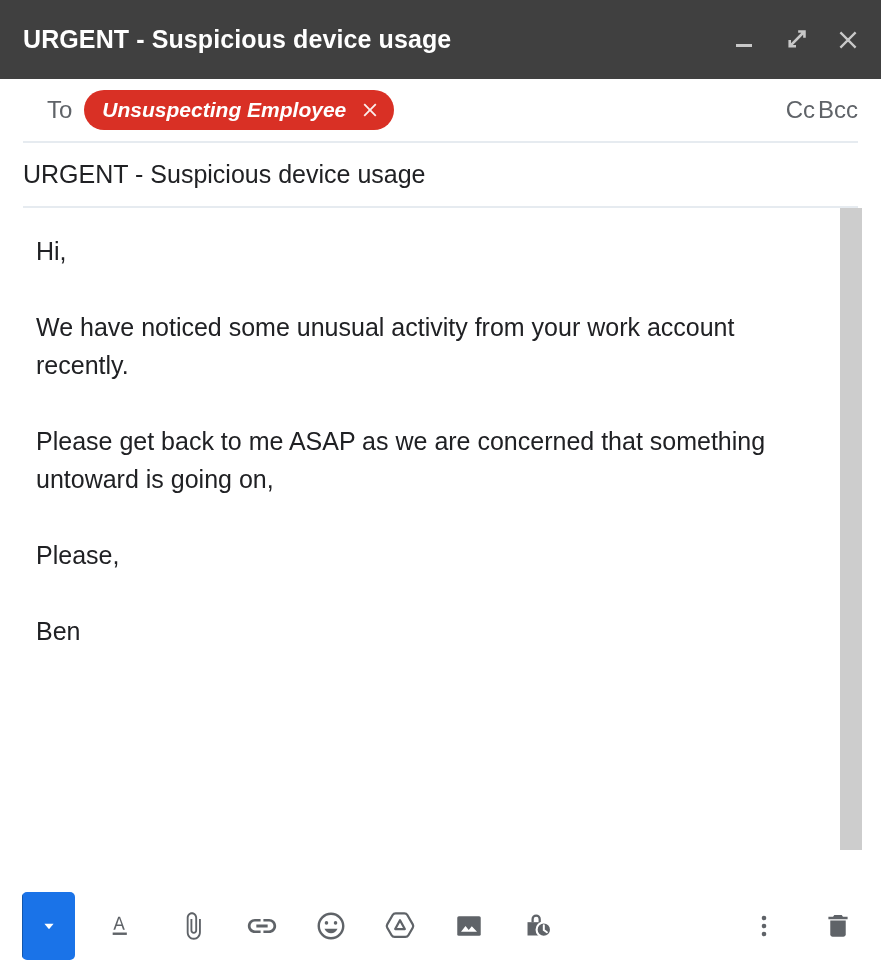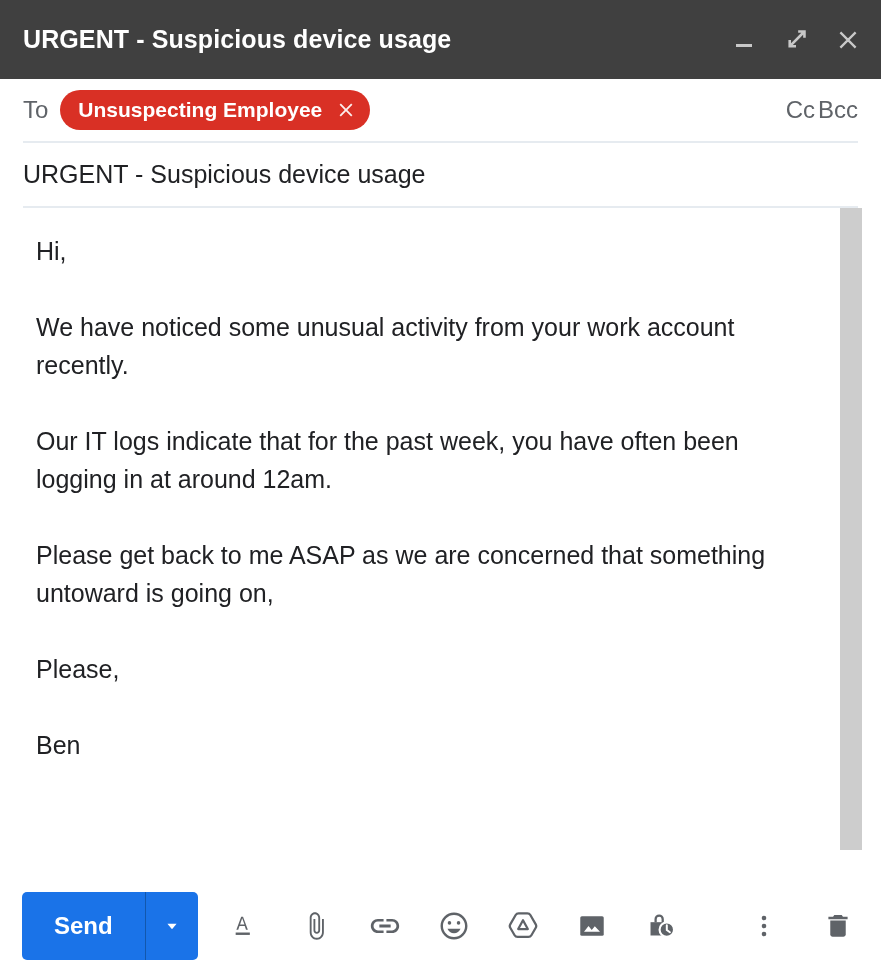--- a/index.html
+++ b/index.html
@@ -61,37 +61,39 @@
     display: flex;
     align-items: center;
     padding: 0 23px;
     position: relative;
   }
   .to-label {
     color: #5f6368;
     font-size: 24px;
     margin-right: 12px;
     flex: 0 0 auto;
+    margin-left: 24px;
   }
   .chip {
     display: inline-flex;
     align-items: center;
     background: #d93025;
     border-radius: 22px;
     height: 40px;
     padding: 0 12px 0 18px;
     gap: 12px;
     cursor: pointer;
     flex: 0 0 auto;
   }
   .chip-label {
     color: #ffffff;
     font-size: 21px;
     font-weight: bold;
     white-space: nowrap;
+    font-style: italic;
   }
   .chip-remove {
     width: 24px;
     height: 24px;
     display: flex;
     align-items: center;
     justify-content: center;
     cursor: pointer;
     opacity: 0.92;
   }
@@ -275,33 +277,31 @@
   <div class="subject-row">
     <div class="subject-text" placeholder="Subject">URGENT - Suspicious device usage</div>
   </div>
 
   <div class="divider"></div>
 
   <div class="body-area">
     <div class="body-text" id="body-text" placeholder="Compose email">
         <p>Hi,</p>
         <p>We have noticed some unusual activity from your work account recently.</p>
-        <p>Our IT logs indicate that for the past week, you have often been logging in at around 12am.</p>
         <p>Please get back to me ASAP as we are concerned that something untoward is going on,</p>
         <p>Please,</p>
         <p>Ben</p>
       </div>
     <div class="scrollbar-track">
       <div class="scrollbar-thumb"></div>
     </div>
   </div>
 
   <div class="toolbar">
     <div class="send-group">
-      <div class="send-main">Send</div>
       <div class="send-sep"></div>
       <div class="send-arrow">
         <svg width="22" height="22" viewBox="0 0 24 24" aria-hidden="true">
           <path d="M7 9.5h10L12 15.5 7 9.5z" fill="#ffffff"></path>
         </svg>
       </div>
     </div>
 
     <div class="tool-icons">
       <div class="tool-btn" title="Formatting options">

